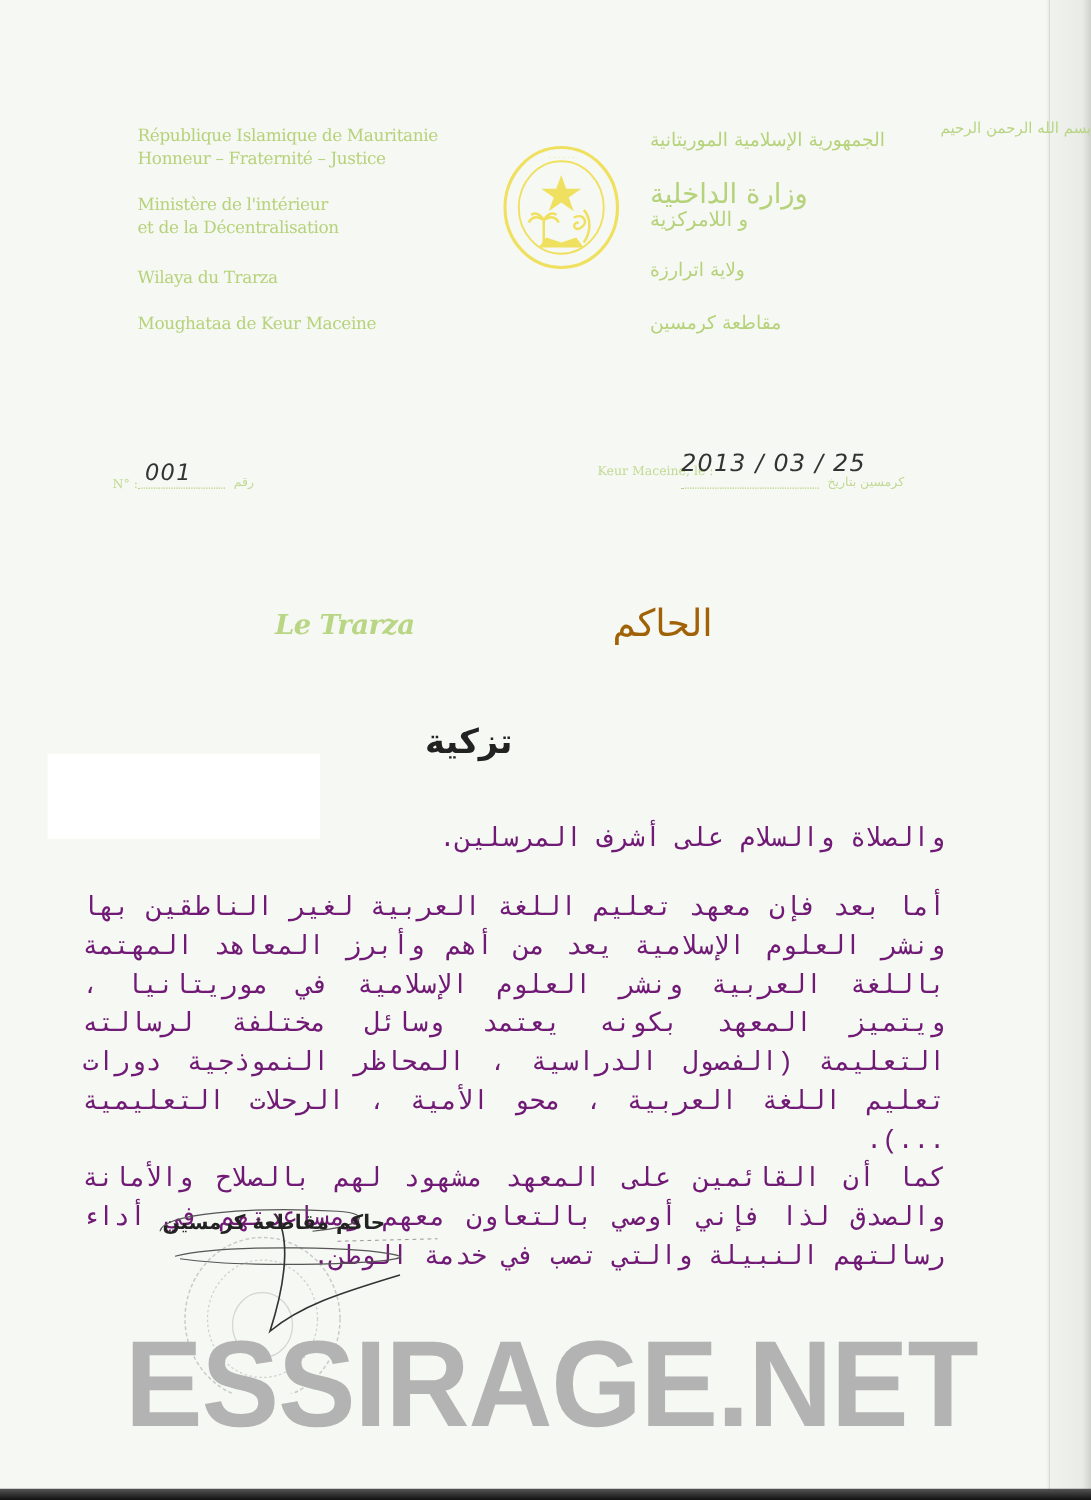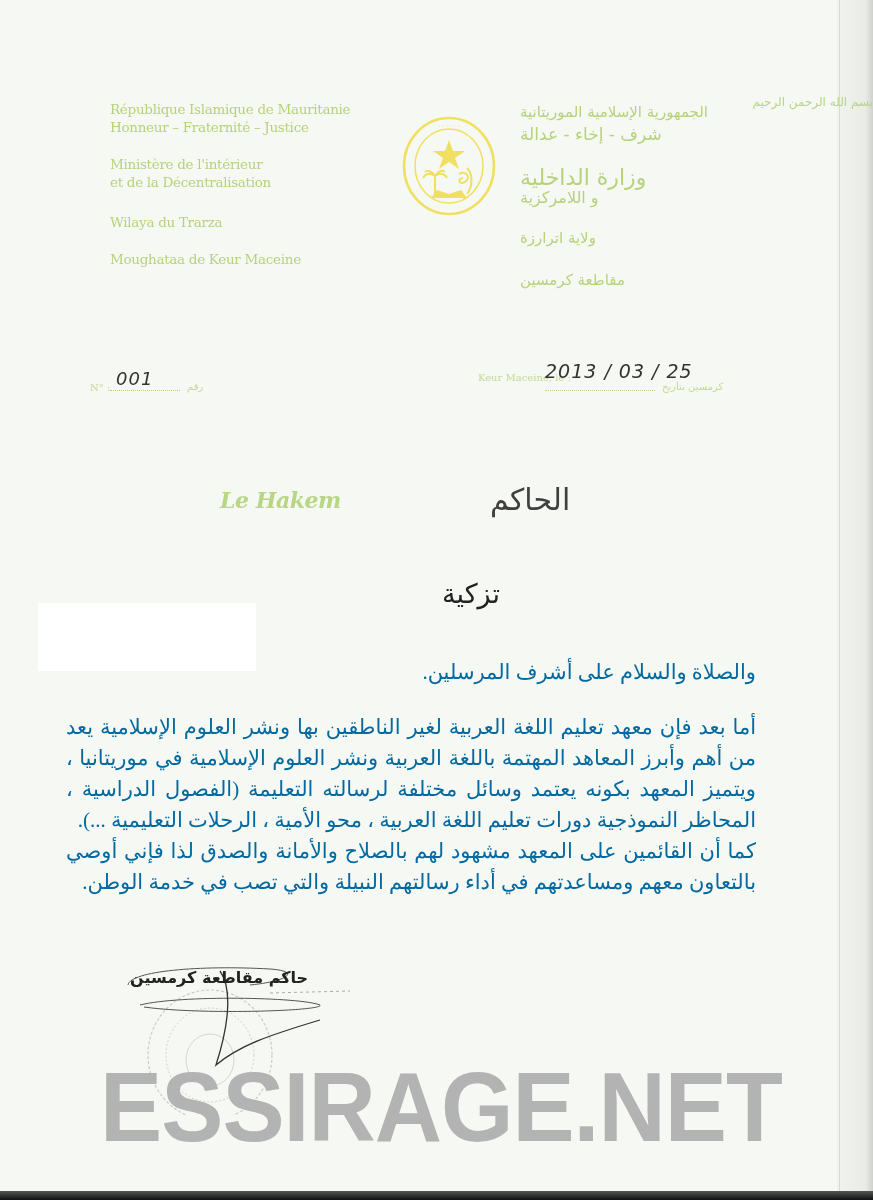--- a/index.html
+++ b/index.html
@@ -54,33 +54,33 @@
     position: absolute; left: 545px; top: -8px; font-family: "DejaVu Sans", sans-serif;
     font-size: 19px; color: #333; font-style: italic; letter-spacing: 1px;
   }
   .ref-date-ar { position: absolute; left: 662px; top: 13px; font-family: "DejaVu Sans", sans-serif; font-size: 10px; }
   .hakem-fr {
     position: absolute; left: 220px; top: 487px; font-family: "DejaVu Serif", serif;
     font-style: italic; font-weight: bold; font-size: 22px; color: #b9d685; letter-spacing: -0.5px;
   }
   .hakem-ar {
     position: absolute; left: 490px; top: 482px; font-family: "DejaVu Sans", sans-serif;
-    font-size: 30px; color: #404040; letter-spacing: 2px;
+    font-size: 30px; color: #a16207; letter-spacing: 2px;
   }
   .title {
-    position: absolute; left: 340px; top: 578px; width: 160px; text-align: right;
-    font-family: "DejaVu Sans", sans-serif; font-size: 27px; color: #222; direction: rtl;
+    position: absolute; left: 340px; top: 578px; width: 160px; text-align: left;
+    font-family: "DejaVu Sans", sans-serif; font-size: 27px; color: #222; direction: rtl; font-weight: bold;
   }
   .redact {
     position: absolute; left: 38px; top: 603px; width: 218px; height: 68px; background: #ffffff;
   }
   .body-text {
     position: absolute; left: 66px; top: 657px; width: 690px;
     direction: rtl; text-align: justify; text-align-last: right;
-    font-family: Liberation Serif, serif; font-size: 21px; color: #0369a1;
+    font-family: Liberation Mono, monospace; font-size: 21px; color: #701a75;
     line-height: 31px;
   }
   .body-text p { margin: 0; }
   .body-text .salute { margin-bottom: 24px; }
   .signature-block {
     position: absolute; left: 120px; top: 965px; width: 300px; height: 160px;
   }
   .sig-title {
     position: absolute; left: 10px; top: 3px; font-family: "DejaVu Sans", sans-serif;
     font-weight: bold; font-size: 16px; color: #222; direction: rtl; white-space: nowrap;
@@ -119,21 +119,20 @@
     <path d="M34 78 L34 60 M34 60 C28 56 24 58 22 62 M34 60 C40 56 44 58 46 62 M34 60 C30 54 26 54 24 56 M34 60 C38 54 42 54 44 56" stroke="#f0e060" stroke-width="2" fill="none"></path>
     <path d="M58 58 C66 54 70 62 64 66 C58 70 56 62 62 62" stroke="#f0e060" stroke-width="2" fill="none"></path>
     <path d="M66 52 C72 58 72 70 66 78" stroke="#f0e060" stroke-width="2" fill="none"></path>
     <path d="M30 82 L66 82 L60 74 L48 78 L36 74 Z" fill="#f0e060"></path>
     <text x="48" y="12" font-size="6" text-anchor="middle" fill="#f0e060" font-family="DejaVu Sans, sans-serif">· · · · · ·</text>
   </svg>
 </div>
 
 <div class="hdr-right">
   <div style="font-size:15px;">الجمهورية الإسلامية الموريتانية</div>
-  <div style="font-size:17px; margin-top:2px;">شرف - إخاء - عدالة</div>
   <div style="height:24px;"></div>
   <div style="font-size:22px;">وزارة الداخلية</div>
   <div style="font-size:16px;">و اللامركزية</div>
   <div style="height:20px;"></div>
   <div style="font-size:15px;">ولاية اترارزة</div>
   <div style="height:22px;"></div>
   <div style="font-size:15px;">مقاطعة كرمسين</div>
 </div>
 
 <div class="ref-row">
@@ -141,21 +140,21 @@
   <span class="ref-no-dots"></span>
   <span class="ref-no-value">001</span>
   <span class="ref-no-ar">رقم</span>
 
   <span class="ref-date-label">Keur Maceine, le :</span>
   <span class="ref-date-dots"></span>
   <span class="ref-date-value">2013 / 03 / 25</span>
   <span class="ref-date-ar">كرمسين بتاريخ</span>
 </div>
 
-<div class="hakem-fr">Le Hakem</div>
+<div class="hakem-fr">Le Trarza</div>
 <div class="hakem-ar">الحاكم</div>
 
 <div class="title">تزكية</div>
 
 <div class="redact"></div>
 
 <div class="body-text">
   <p class="salute">والصلاة والسلام على أشرف المرسلين.</p>
   <p>أما بعد فإن معهد تعليم اللغة العربية لغير الناطقين بها ونشر العلوم الإسلامية يعد من أهم وأبرز المعاهد المهتمة باللغة العربية ونشر العلوم الإسلامية في موريتانيا ، ويتميز المعهد بكونه يعتمد وسائل مختلفة لرسالته التعليمة (الفصول الدراسية ، المحاظر النموذجية دورات تعليم اللغة العربية ، محو الأمية ، الرحلات التعليمية ...).</p>
   <p>كما أن القائمين على المعهد مشهود لهم بالصلاح والأمانة والصدق لذا فإني أوصي بالتعاون معهم ومساعدتهم في أداء رسالتهم النبيلة والتي تصب في خدمة الوطن.</p>

